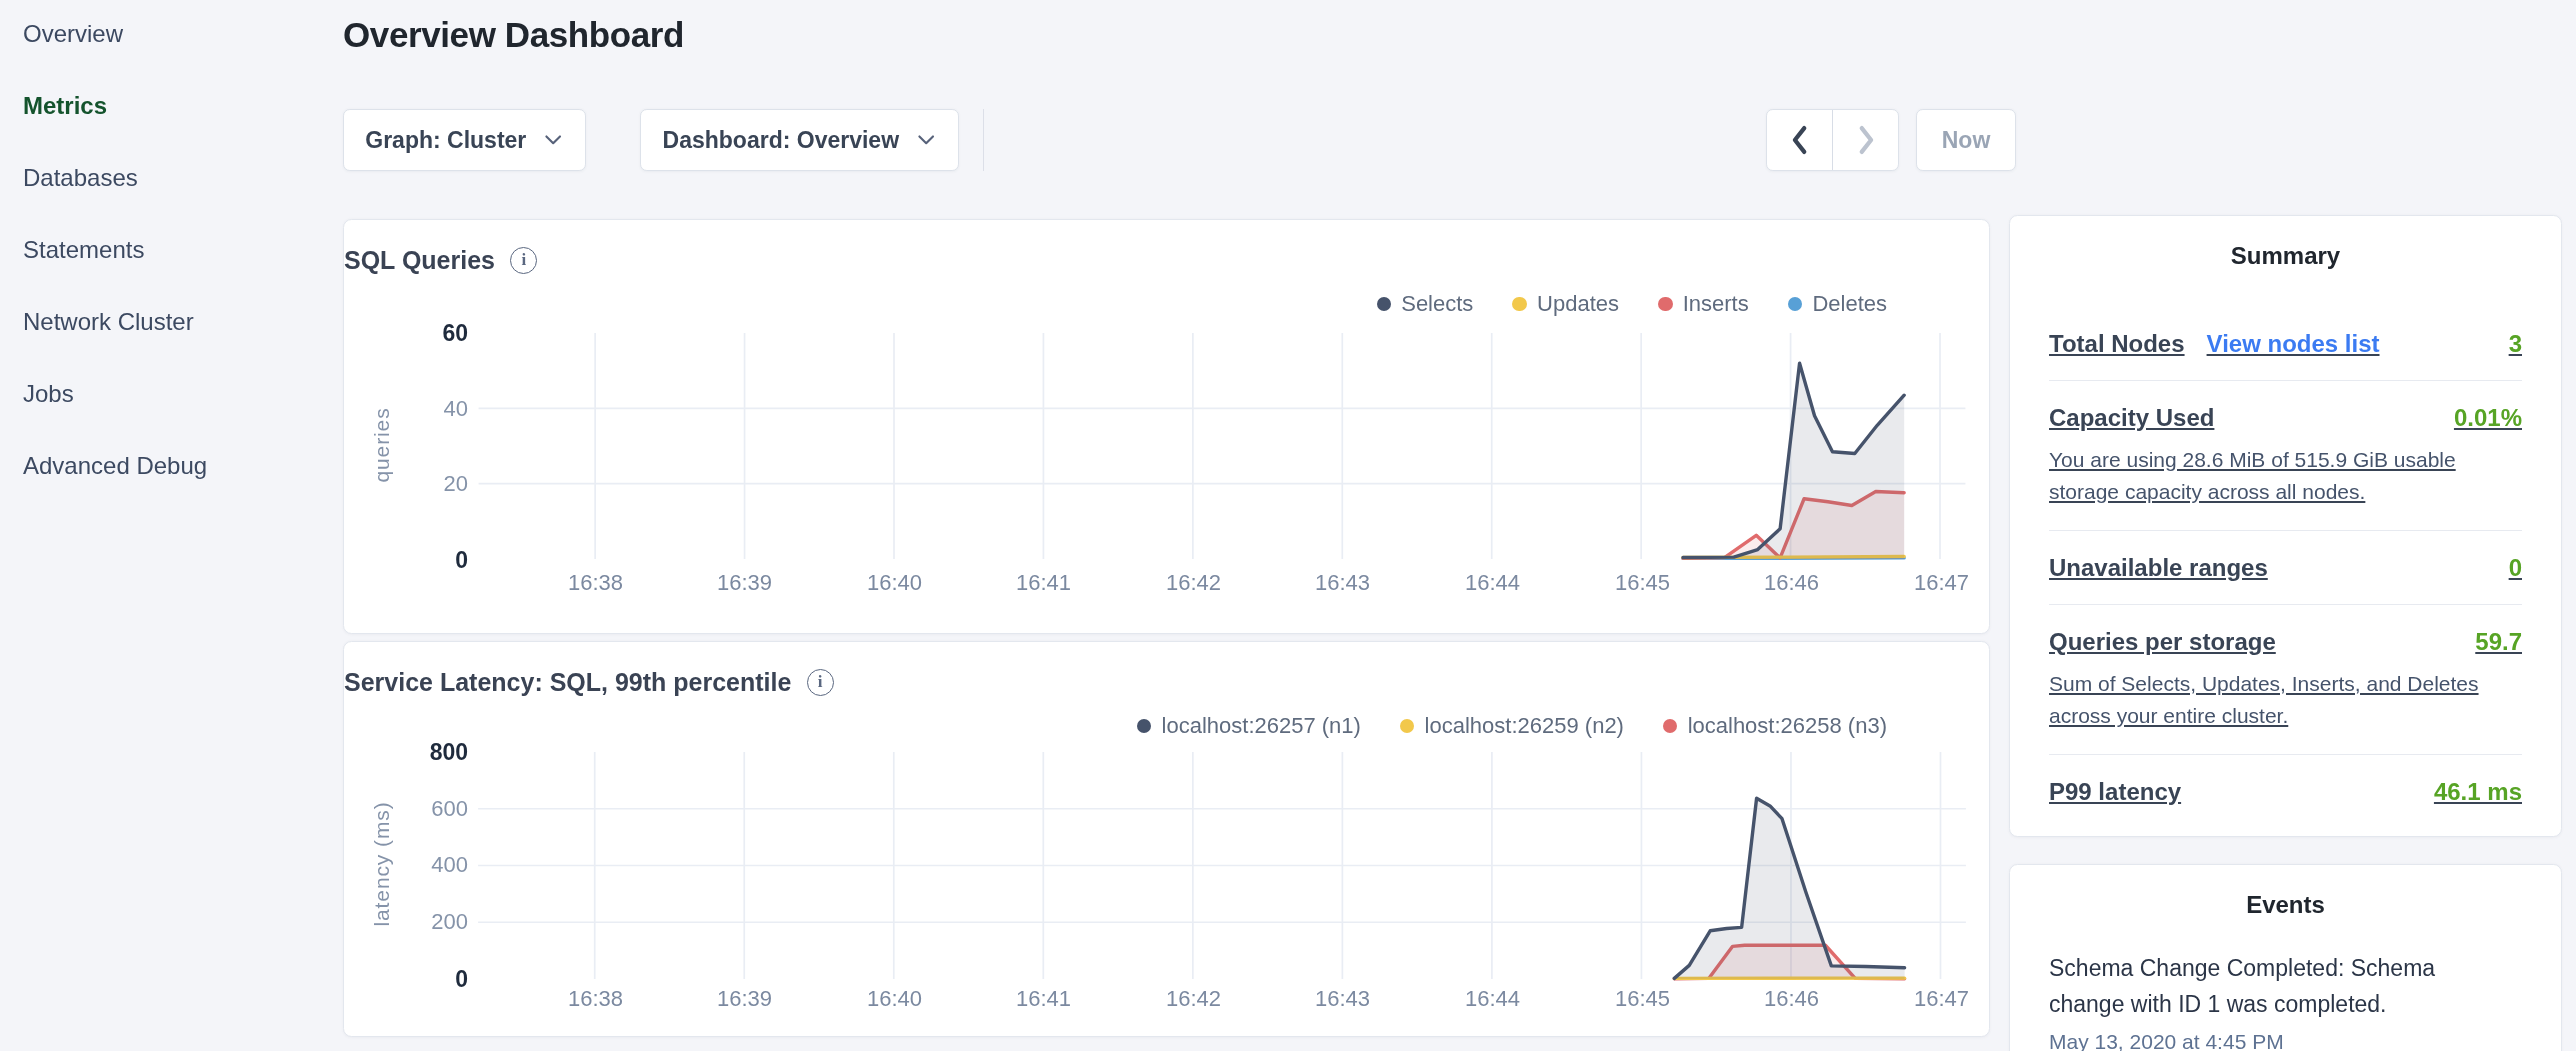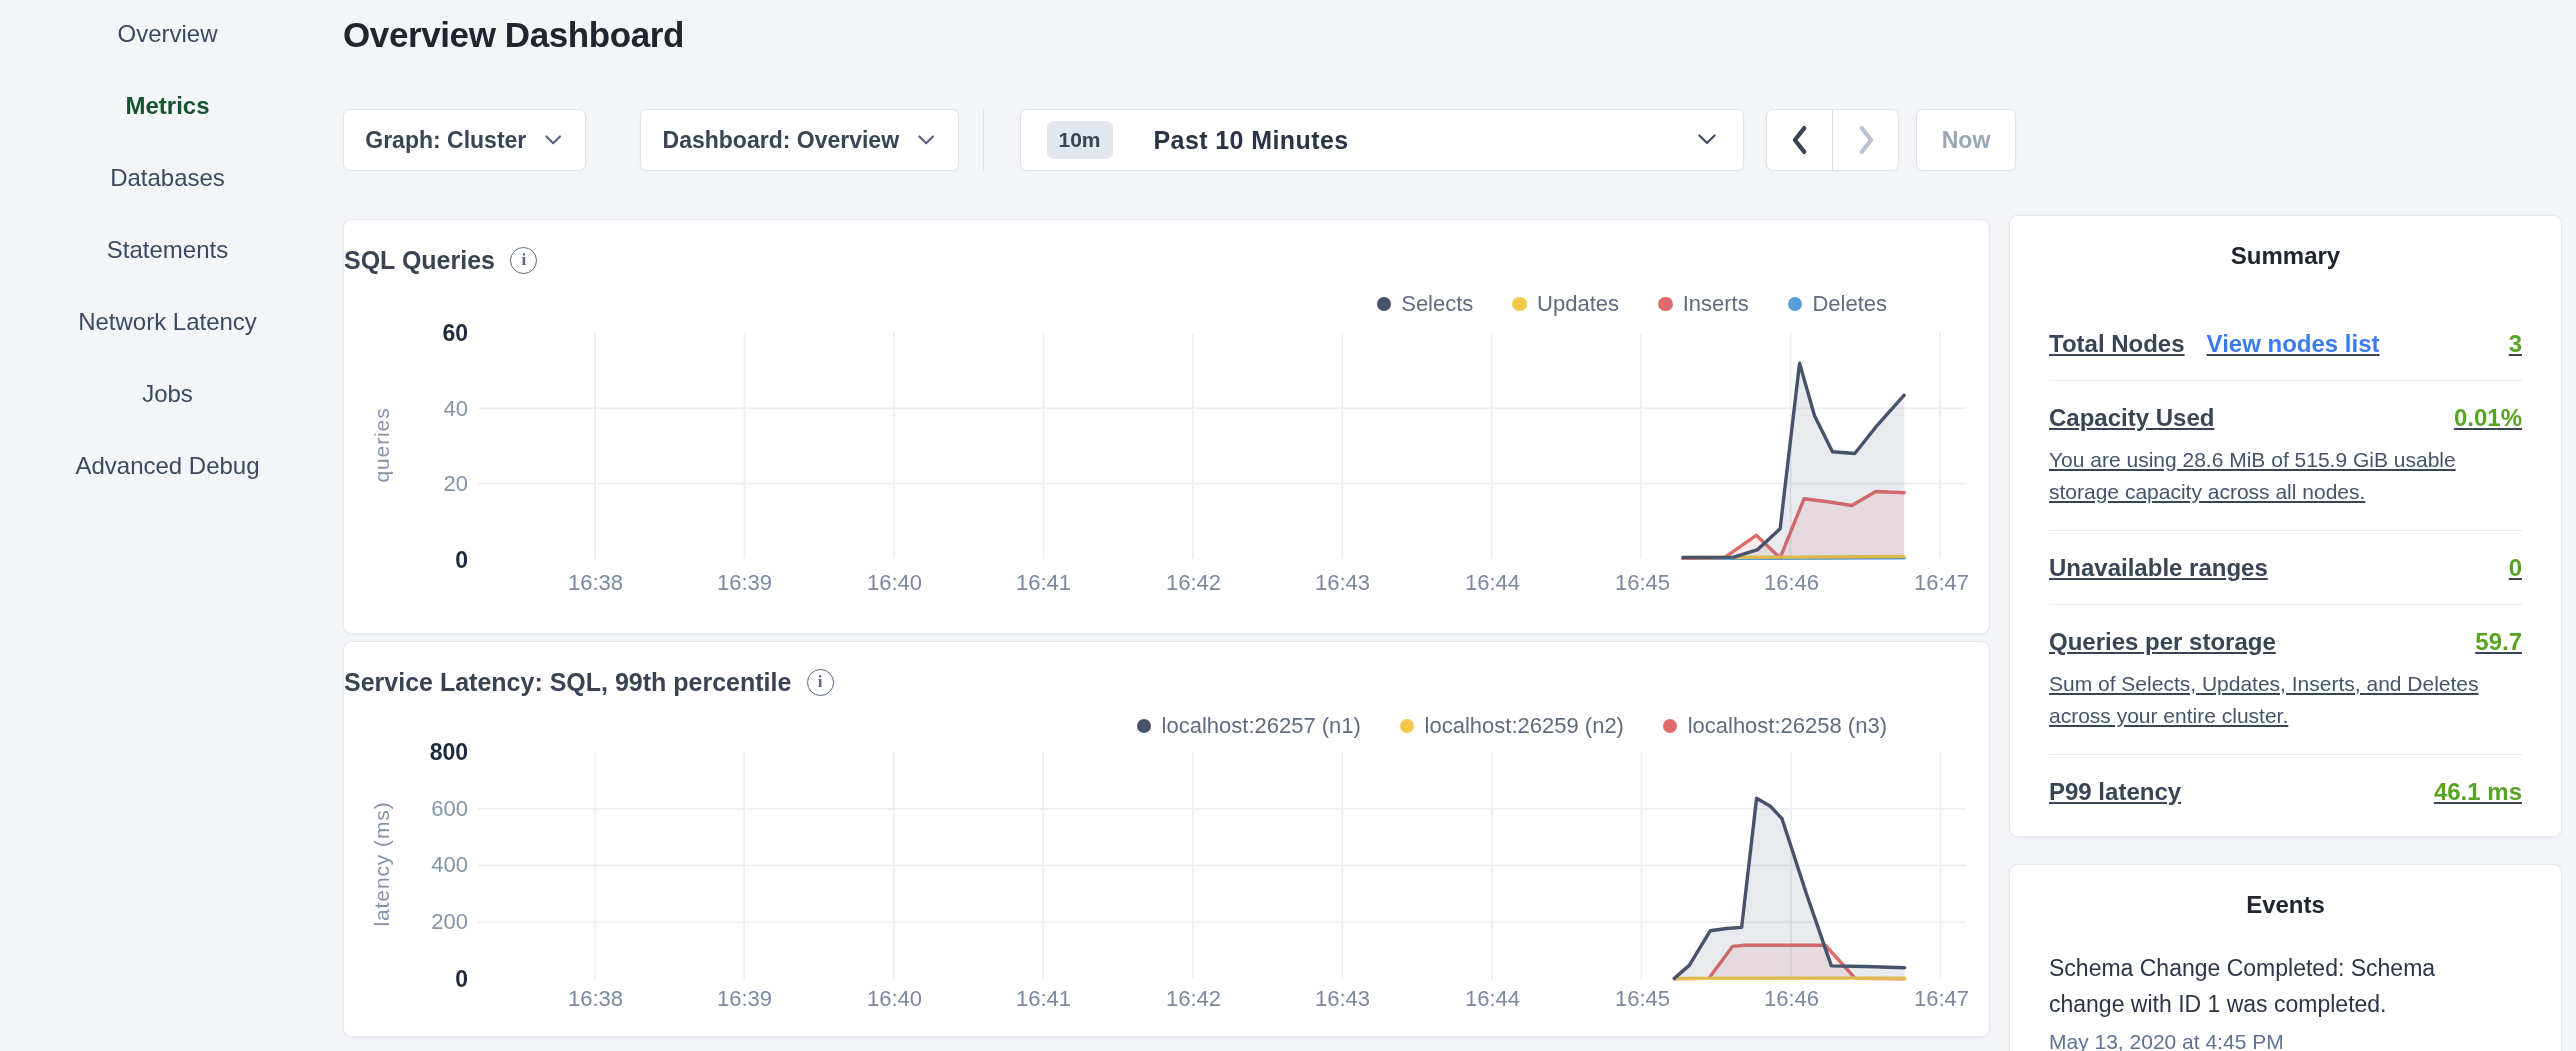--- a/index.html
+++ b/index.html
@@ -1,21 +1,21 @@
 <!DOCTYPE html>
 <html style="font-size:13.6px"><head>
 <meta charset="utf-8">
 <style>
   html,body{margin:0;padding:0;}
   .page{position:relative;width:2576px;height:1051px;overflow:hidden;background:#f4f5f9;
         font-family:"Liberation Sans",sans-serif;color:#394455;}
 
   
   .sidebar{position:absolute;left:23px;top:19.6px;display:flex;flex-direction:column;gap:44px;width:289px;}
-  .side-item{font-size:24px;color:#3c4961;text-decoration:none;cursor:pointer;font-weight:400;text-align:center;}
+  .side-item{font-size:24px;color:#3c4961;text-decoration:none;cursor:pointer;font-weight:400;}
   .side-item.active{color:#14532d;font-weight:700;}
 
   
   .main-title{position:absolute;left:343px;top:15.3px;margin:0;font-size:35px;font-weight:700;color:#20262e;letter-spacing:-0.4px;}
   .ctl{position:absolute;height:62px;background:#fff;border:0.9px solid #dde2ea;border-radius:6.8px;
        display:flex;align-items:center;justify-content:center;gap:17px;color:#394455;
        font-family:"Liberation Sans",sans-serif;font-size:23px;font-weight:700;
        box-shadow:0 0.9px 2.6px rgba(70,80,100,0.06);cursor:pointer;box-sizing:border-box;}
   #graph-dd{left:343px;top:109px;width:243px;}
   #dash-dd{left:627px;top:109px;width:319px;margin-left:13px;}
@@ -73,21 +73,21 @@
 </head>
 <body>
 
 <div class="page">
 
   <nav class="sidebar" id="sidebar">
       <a class="side-item">Overview</a>
       <a class="side-item active">Metrics</a>
       <a class="side-item">Databases</a>
       <a class="side-item">Statements</a>
-      <a class="side-item">Network Latency</a>
+      <a class="side-item">Network Cluster</a>
       <a class="side-item">Jobs</a>
       <a class="side-item">Advanced Debug</a>
     </nav>
 
   <h1 class="main-title">Overview Dashboard</h1>
 
   <button class="ctl" id="graph-dd">
     <span>Graph: Cluster</span>
     <svg class="chev" width="20.4" height="13.6" viewBox="0 0 24 16">
       <polyline points="4,4 12,12 20,4" fill="none" stroke="#57627a" stroke-width="2.5" stroke-linecap="round" stroke-linejoin="round"></polyline>
@@ -96,27 +96,20 @@
 
   <button class="ctl" id="dash-dd">
     <span>Dashboard: Overview</span>
     <svg class="chev" width="20.4" height="13.6" viewBox="0 0 24 16">
       <polyline points="4,4 12,12 20,4" fill="none" stroke="#57627a" stroke-width="2.5" stroke-linecap="round" stroke-linejoin="round"></polyline>
     </svg>
   </button>
 
   <div class="vdiv"></div>
 
-  <button class="ctl" id="timebox">
-    <span class="time-badge">10m</span>
-    <span class="time-label">Past 10 Minutes</span>
-    <svg class="chev" width="22" height="15.3" viewBox="0 0 26 18">
-      <polyline points="4,4 13,13 22,4" fill="none" stroke="#3f4a5c" stroke-width="2.5" stroke-linecap="round" stroke-linejoin="round"></polyline>
-    </svg>
-  </button>
 
   <div class="pager">
     <button class="pager-btn">
       <svg width="24" height="34" viewBox="0 0 28 40">
         <polyline points="19,6 8,20 19,34" fill="none" stroke="#394455" stroke-width="5" stroke-linecap="round" stroke-linejoin="round"></polyline>
       </svg>
     </button>
     <button class="pager-btn">
       <svg width="24" height="34" viewBox="0 0 28 40">
         <polyline points="9,6 20,20 9,34" fill="none" stroke="#bcc3cf" stroke-width="5" stroke-linecap="round" stroke-linejoin="round"></polyline>

